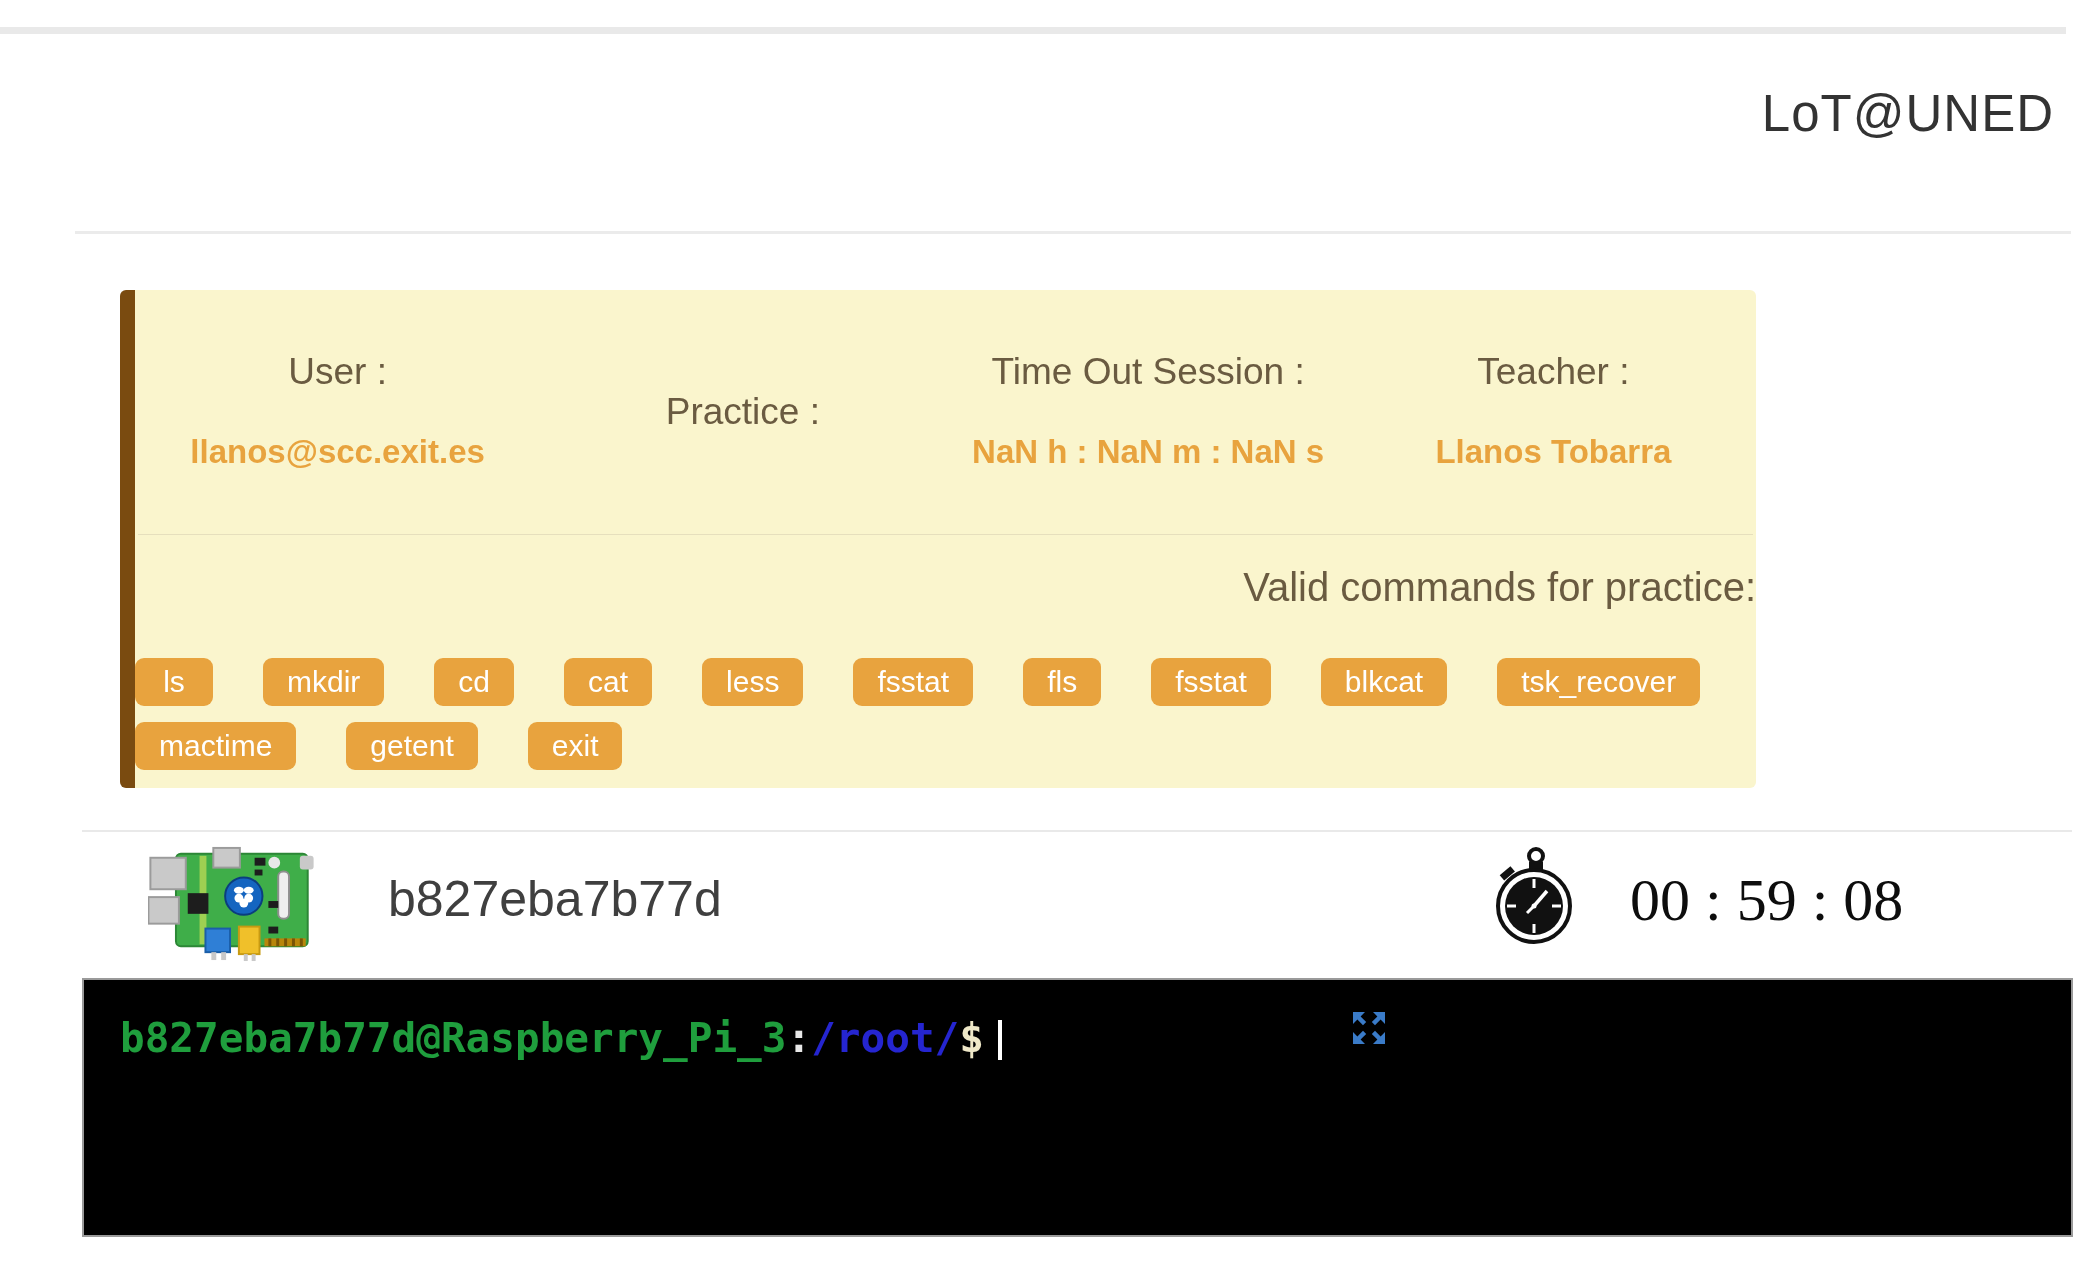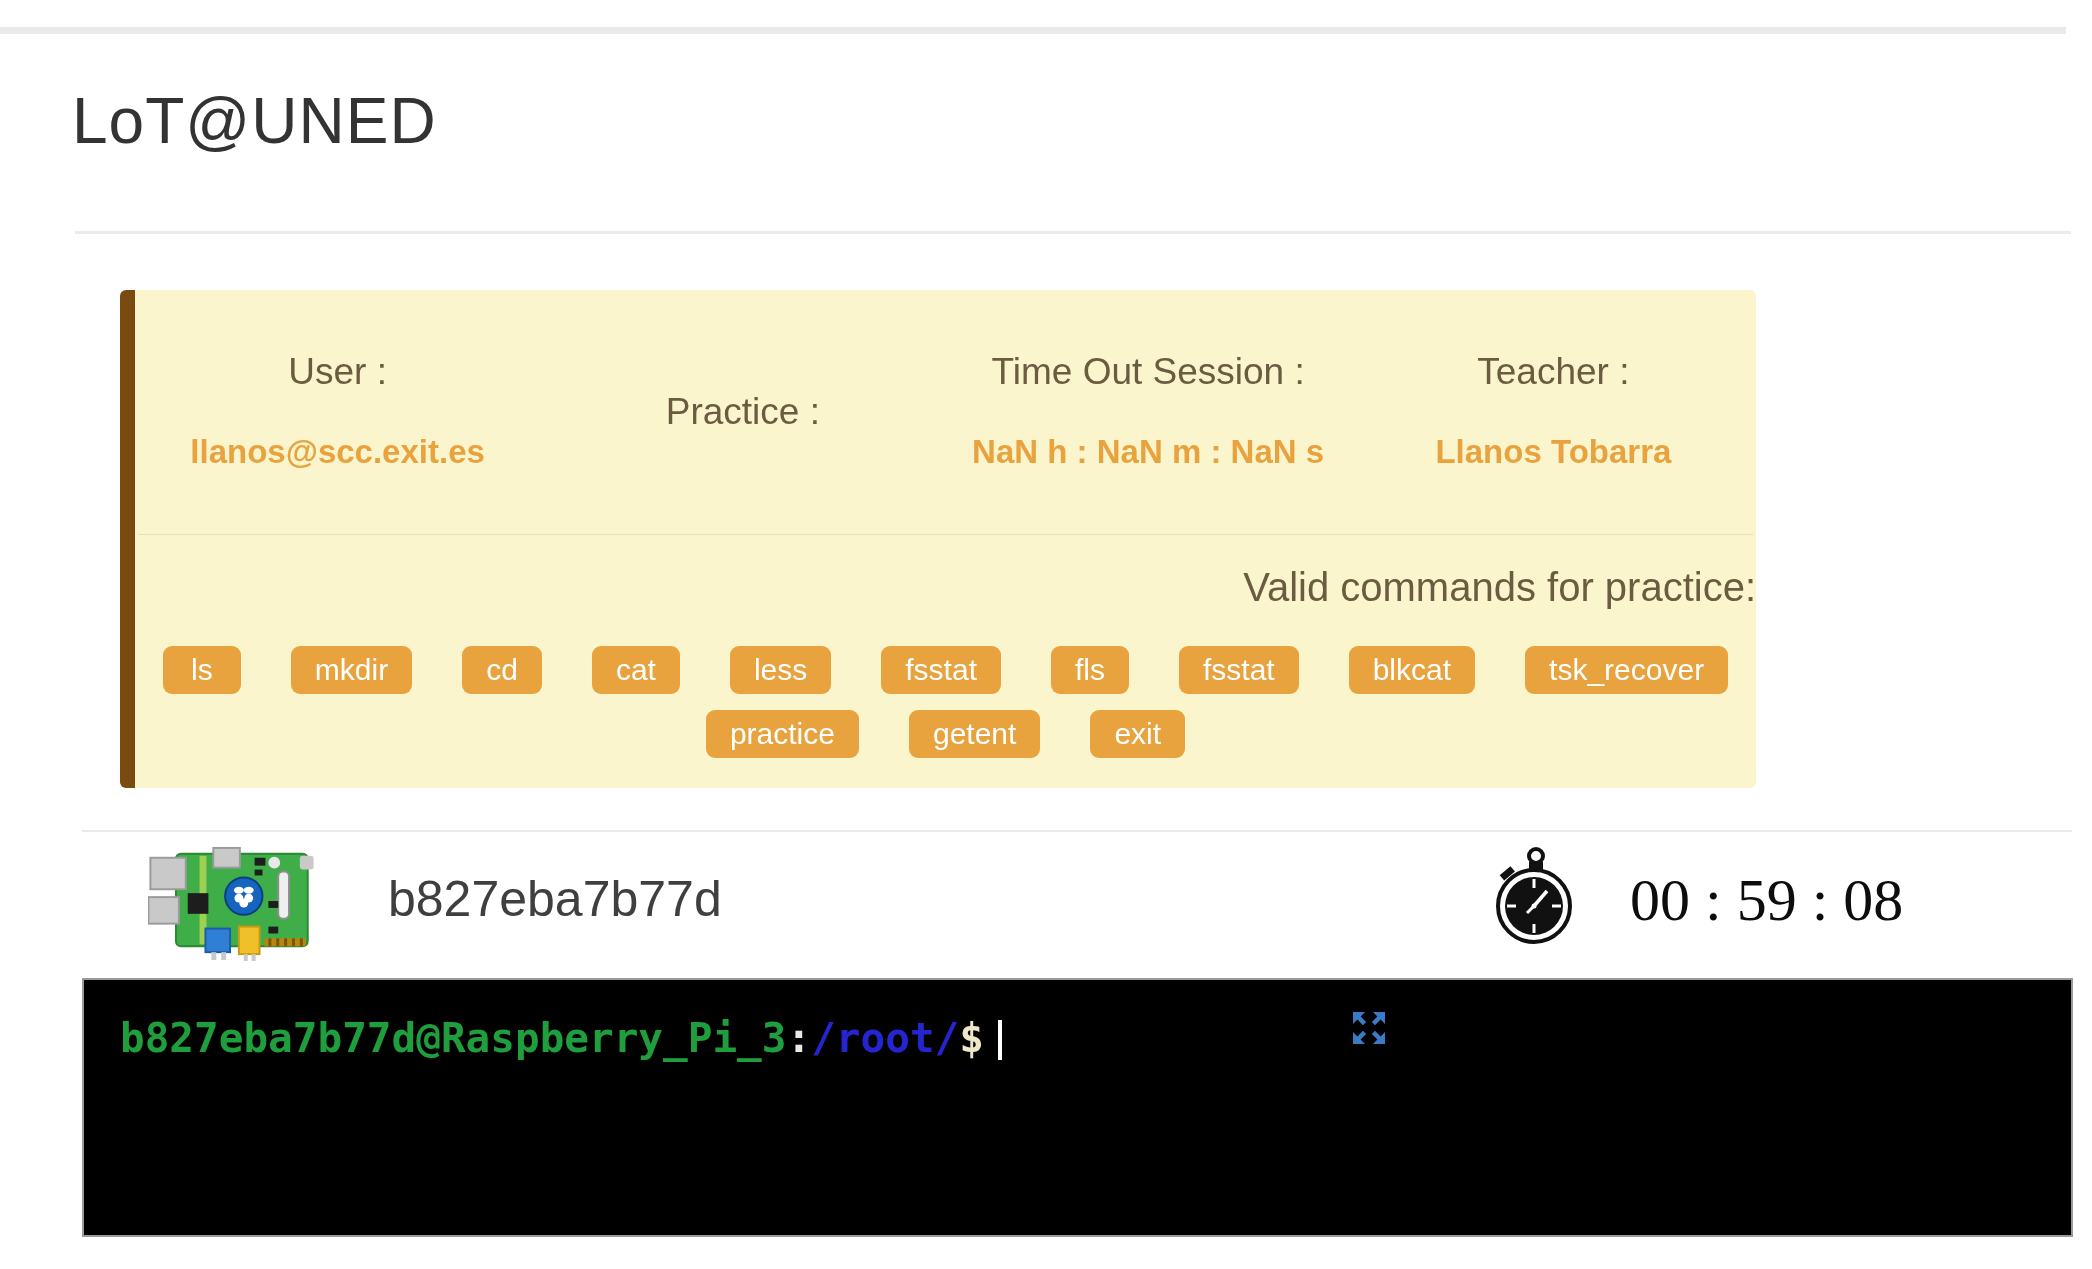--- a/index.html
+++ b/index.html
@@ -12,23 +12,23 @@
   }
 
   
   .top-rule {
     position:absolute; top:27px; left:0;
     width:2066px; height:7px; background:#e9e9e9;
   }
 
   
   .page-title {
-    position:absolute; top:84px; left:72px; width:1997px;
-    text-align:left;
-    font-size:64px; font-weight:400; color:#333333;
+    position:absolute; top:84px; left:57px; width:1997px;
+    text-align:right;
+    font-size:51px; font-weight:400; color:#333333;
     letter-spacing:1px;
   }
 
   .title-rule {
     position:absolute; top:231px; left:75px;
     width:1996px; height:3px; background:#ebebeb;
   }
 
   
   .callout {
@@ -54,22 +54,22 @@
     line-height:42px;
   }
   .info-value.wrap { max-width:330px; }
   .panel-rule { height:1px; background:#e6dfbd; margin:0 3px; }
 
   .commands-title {
     margin-top:30px; text-align:right;
     font-size:40px; color:#6a5b41;
   }
   .commands-list {
-    margin:36px auto 0 auto; max-width:1700px;
-    display:flex; flex-wrap:wrap; justify-content:center;
+    margin:48px auto 0 auto; max-width:1700px;
+    display:flex; flex-wrap:wrap; justify-content:flex-start;
     column-gap:50px; row-gap:8px;
   }
   .cmd-btn {
     background:#e8a33e; color:#ffffff;
     border:none; border-radius:9px;
     font-family:"Liberation Sans", sans-serif;
     font-size:30px; line-height:36px;
     padding:6px 24px; min-width:78px;
     cursor:pointer;
   }
@@ -164,21 +164,21 @@
     <button class="cmd-btn">mkdir</button>
     <button class="cmd-btn">cd</button>
     <button class="cmd-btn">cat</button>
     <button class="cmd-btn">less</button>
     <button class="cmd-btn">fsstat</button>
     <button class="cmd-btn">fls</button>
     <button class="cmd-btn">fsstat</button>
     <button class="cmd-btn">blkcat</button>
     <button class="cmd-btn">tsk_recover</button>
     <div class="flex-break"></div>
-    <button class="cmd-btn">practice</button>
+    <button class="cmd-btn">mactime</button>
     <button class="cmd-btn">getent</button>
     <button class="cmd-btn">exit</button>
   </div>
 </div>
 
 <div class="device-rule"></div>
 
 <div class="device-row">
   <svg class="pi-icon" width="168" height="118" viewBox="0 0 170 120" xmlns="http://www.w3.org/2000/svg">
     <rect x="28" y="10" width="134" height="94" rx="5" fill="#3fae49" stroke="#2c8736" stroke-width="2"></rect>

